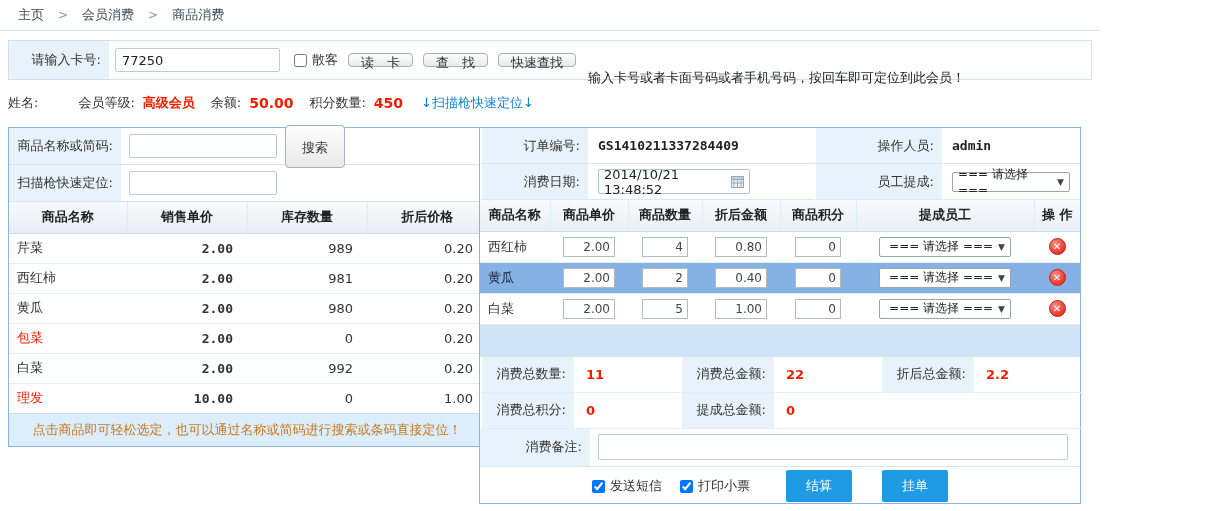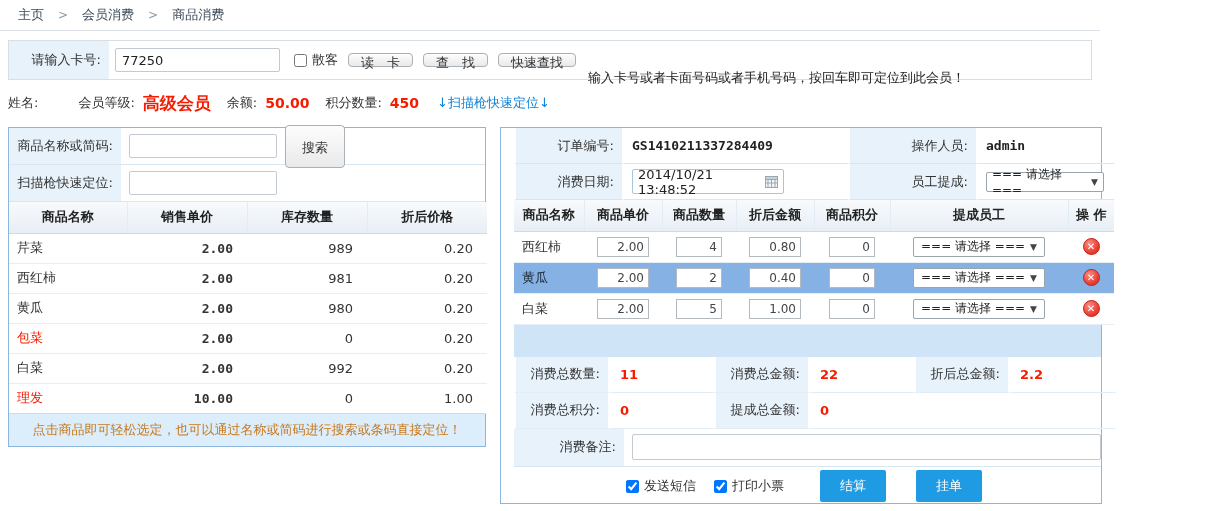--- a/index.html
+++ b/index.html
@@ -38,28 +38,28 @@
     white-space: pre;
   }
   .hint-text { margin-left: 12px; color: #222; margin-top: 36px; }
   
   .member-row {
     position: absolute; left: 8px; top: 90px; width: 1084px; height: 26px;
     display: flex; align-items: center;
   }
   .member-row .lbl { color: #333; }
   .red-strong { color: #f61c00; font-weight: bold; }
-  .level-value { font-size: 17px; margin-left: 8px; }
+  .level-value { font-size: 13px; margin-left: 8px; }
   .num-red { font-size: 14px; margin-left: 8px; }
   .detail-link { color: #0f83d6; margin-left: 18px; cursor: pointer; }
   .m-gap-a { margin-left: 40px; } .m-gap-b { margin-left: 16px; }
   
   .panel { position: absolute; border: 1px solid #8cb6dd; background: #fff; }
   .left-panel  { left: 8px;   top: 127px; width: 478px; height: 320px; }
-  .right-panel { left: 500px; top: 127px; width: 602px; height: 377px; padding-left: 13px; }
+  .right-panel { left: 479px; top: 127px; width: 602px; height: 377px; }
   
   .form-row { display: flex; align-items: center; height: 37px; border-bottom: 1px solid #d8e6f2; }
   .form-row .blue-label { width: 112px; }
   .small-input {
     width: 148px; height: 24px; border: 1px solid #c3cad1; border-radius: 2px;
     margin-left: 8px; padding: 0 6px; font: 13px "DejaVu Sans", sans-serif;
   }
   .search-btn { margin-left: 8px; padding: 13px 16px; height: 43px; }
   
   table { border-collapse: collapse; width: 100%; table-layout: fixed; }
@@ -86,21 +86,21 @@
   .info-cell { height: 36px; display: flex; align-items: center; border-bottom: 1px solid #d8e6f2; }
   .info-label { background: #e8f2fa; justify-content: flex-end; padding-right: 8px; border-right: 2px solid #fff; border-left: 2px solid #fff; }
   .info-value { padding-left: 8px; }
   .order-no, .operator-name { font-family: "DejaVu Sans Mono", monospace; font-weight: bold; font-size: 13px; color: #222; }
   .date-box {
     display: flex; align-items: center; justify-content: flex-end;
     width: 152px; height: 25px; border: 1px solid #aac4da; border-radius: 2px;
     padding: 0 5px; background: #fff; cursor: pointer; color: #222;
   }
   .fake-select {
-    display: inline-flex; align-items: center; justify-content: center;
+    display: inline-flex; align-items: center; justify-content: flex-end;
     height: 20px; border: 1px solid #9aa4ac; border-radius: 2px; background: #fff;
     padding: 0 5px; font-size: 12px; color: #222; cursor: pointer; gap: 5px;
   }
   .fake-select .arrow { font-size: 9px; color: #444; }
   .commission-select { width: 118px; }
   
   .rt th, .rt td { overflow: hidden; }
   .rt td { height: 31px; }
   .rt td.name { padding-left: 8px; text-align: left; }
   .rt td.ctr { text-align: center; }

